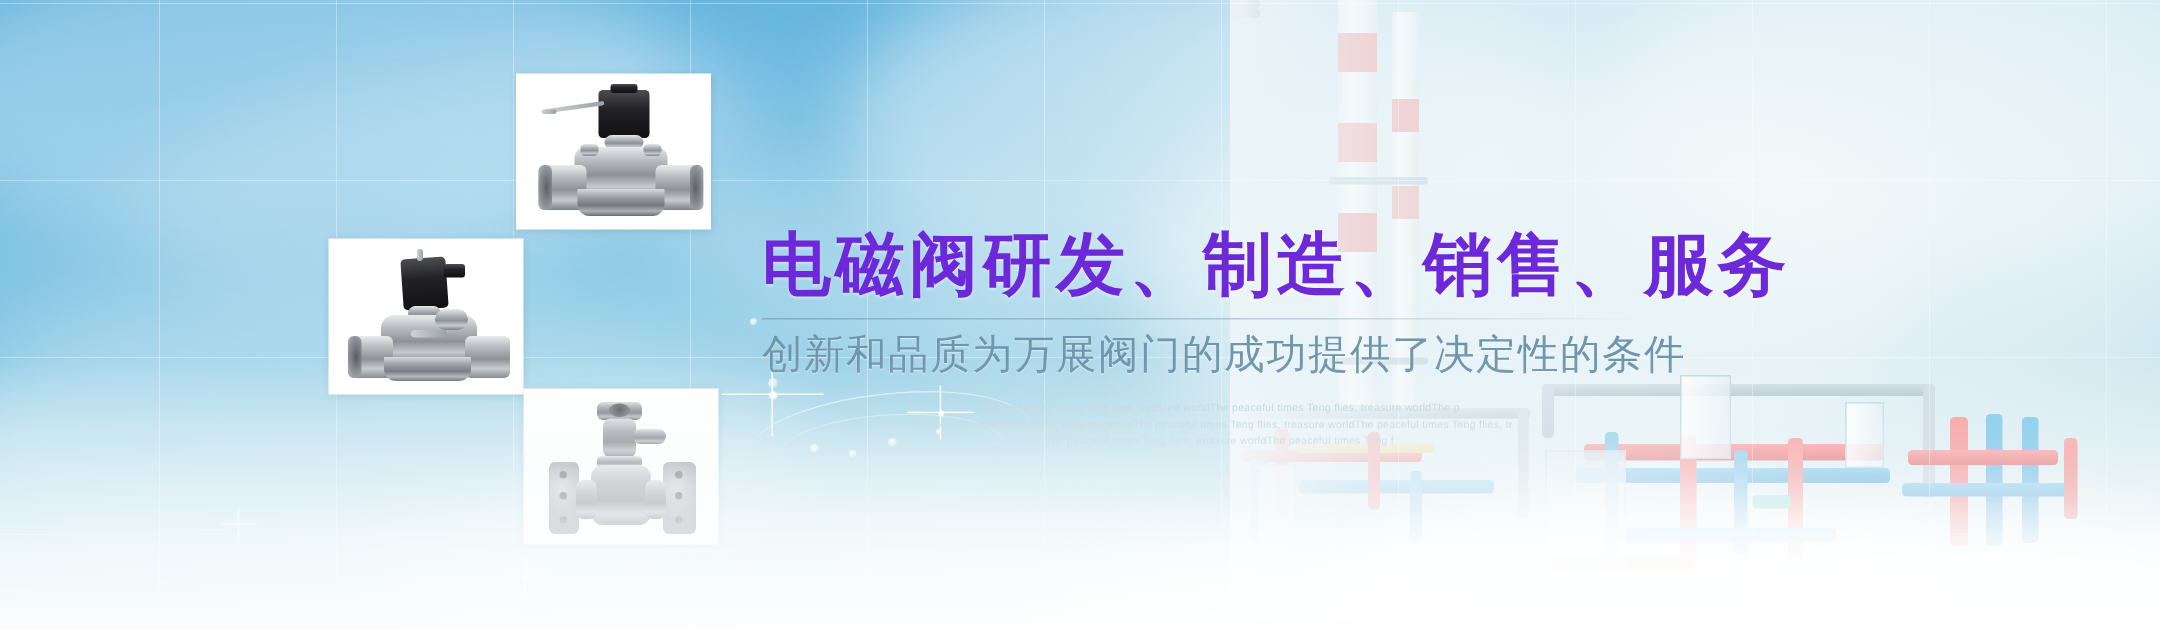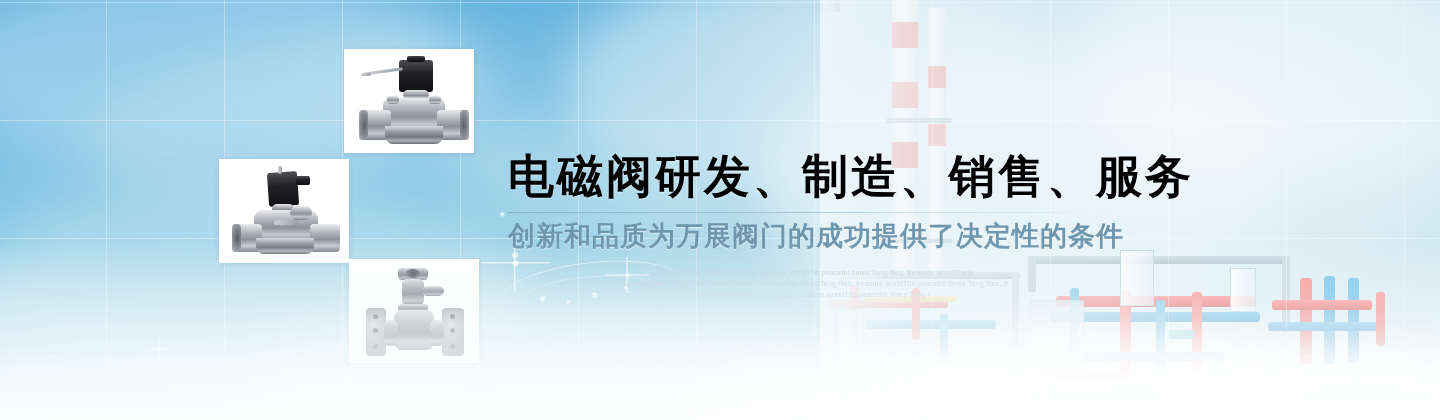--- a/index.html
+++ b/index.html
@@ -162,35 +162,35 @@
   
   .copy{
     position:absolute;
     left:508px; top:148px;
     width:600px;
   }
   .headline{
     font-size:46px;
     line-height:56px;
     font-weight:700;
-    color:#000000;
+    color:#6d28d9;
     letter-spacing:3px;
     white-space:nowrap;
     text-shadow:0 1px 2px rgba(255,255,255,.45);
   }
   .rule{
     margin:8px 0 6px 0;
     height:1px;
     background:linear-gradient(to right, rgba(120,160,185,.75) 0%, rgba(130,170,195,.55) 55%, rgba(160,195,210,.05) 100%);
     width:578px;
   }
   .subhead{
     font-size:27px;
     line-height:34px;
-    font-weight:700;
+    font-weight:400;
     color:#6e96ad;
     letter-spacing:1px;
     white-space:nowrap;
     text-shadow:0 1px 1px rgba(255,255,255,.55);
   }
   .blurb{
     margin-top:14px;
     width:600px;
     text-align:center;
   }

